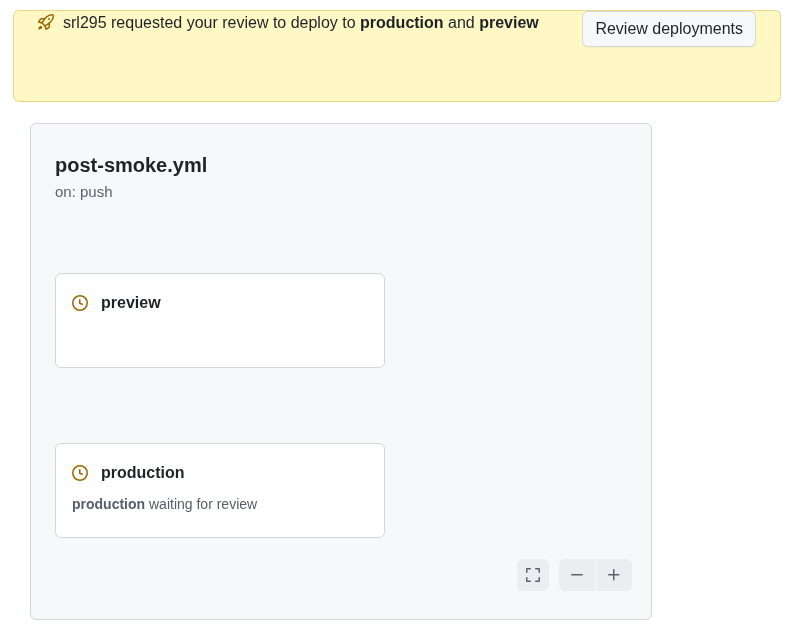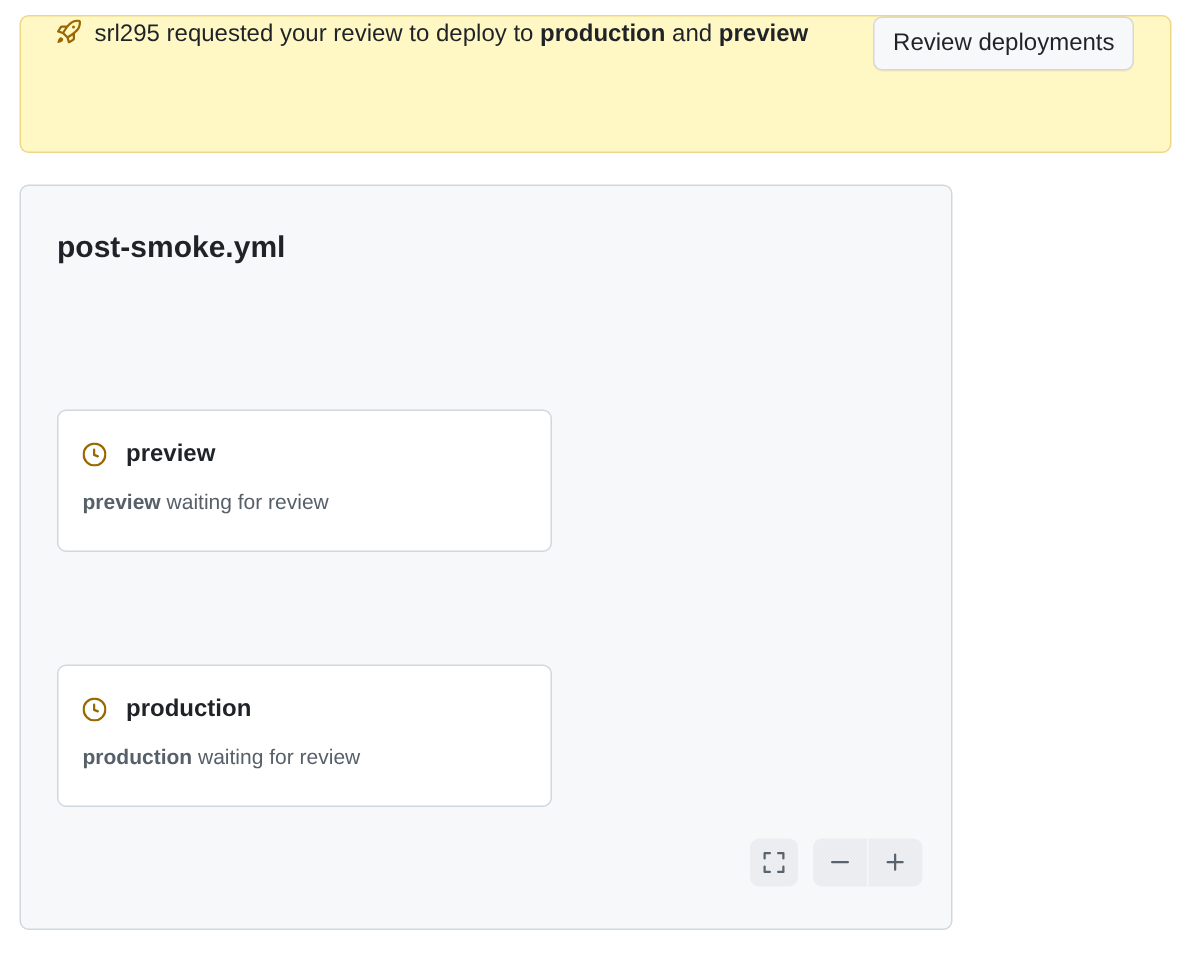--- a/index.html
+++ b/index.html
@@ -54,21 +54,21 @@
     color: var(--text);
     background: var(--button-bg);
     border: 1px solid rgba(31,35,40,0.15);
     border-radius: 6px;
     cursor: pointer;
     box-shadow: 0 1px 0 rgba(31,35,40,0.04);
   }
 
   
   .panel {
-    position: absolute; left: 13px; top: 123px;
+    position: absolute; left: 30px; top: 123px;
     width: 622px; height: 497px;
     background: var(--panel-bg);
     border: 1px solid var(--border);
     border-radius: 6px;
   }
   .panel-header { position: absolute; left: 24px; top: 30px; }
   .workflow-title {
     margin: 0;
     font-size: 20px; font-weight: 700;
     color: var(--text);
@@ -139,32 +139,32 @@
         <path d="M14.064 0h.186C15.216 0 16 .784 16 1.75v.186a8.752 8.752 0 0 1-2.564 6.186l-.458.459c-.314.314-.641.616-.979.904v3.207c0 .608-.315 1.172-.833 1.49l-2.774 1.707a.749.749 0 0 1-1.11-.418l-.954-3.102a1.214 1.214 0 0 1-.145-.125L3.754 9.816a1.218 1.218 0 0 1-.124-.145L.528 8.717a.749.749 0 0 1-.418-1.11l1.71-2.774A1.748 1.748 0 0 1 3.31 4h3.204c.288-.338.59-.665.904-.979l.459-.458A8.749 8.749 0 0 1 14.064 0ZM8.938 3.623h-.002l-.458.458c-.76.76-1.437 1.598-2.02 2.5l-1.5 2.317 2.143 2.143 2.317-1.5c.902-.583 1.74-1.26 2.499-2.02l.459-.458a7.25 7.25 0 0 0 2.123-5.127V1.75a.25.25 0 0 0-.25-.25h-.186a7.249 7.249 0 0 0-5.125 2.123ZM3.56 14.56c-.732.732-2.334 1.045-3.005 1.148a.234.234 0 0 1-.201-.064.234.234 0 0 1-.064-.201c.103-.671.416-2.273 1.15-3.003a1.502 1.502 0 1 1 2.12 2.12Zm6.94-3.935c-.088.06-.177.118-.266.175l-2.35 1.521.548 1.783 1.949-1.2a.25.25 0 0 0 .119-.213ZM3.678 8.116 5.2 5.766c.058-.09.117-.178.176-.266H3.309a.25.25 0 0 0-.213.119l-1.2 1.95ZM12 5a1 1 0 1 1-2 0 1 1 0 0 1 2 0Z"></path>
       </svg>
     </span><span>srl295</span><span> requested your review to deploy to </span><strong>production</strong><span> and </span><strong>preview</strong>
   </div>
   <button class="review-btn">Review deployments</button>
 </div>
 
 <div class="panel">
   <div class="panel-header">
     <h2 class="workflow-title">post-smoke.yml</h2>
+    <div class="workflow-trigger">on: push</div>
   </div>
 
   <div class="job-card job-0">
     <div class="job-title-row">
       <span class="clock">
         <svg width="16" height="16" viewBox="0 0 16 16" fill="currentColor" aria-hidden="true">
           <path d="M8 0a8 8 0 1 1 0 16A8 8 0 0 1 8 0ZM1.5 8a6.5 6.5 0 1 0 13 0 6.5 6.5 0 0 0-13 0Zm7-3.25v2.992l2.028.812a.75.75 0 0 1-.557 1.392l-2.5-1A.751.751 0 0 1 7 8.25v-3.5a.75.75 0 0 1 1.5 0Z"></path>
         </svg>
       </span>
       <span class="job-name">preview</span>
     </div>
-    <div class="job-status"><strong>preview</strong><span> waiting for review</span></div>
   </div>
 
   <div class="job-card job-1">
     <div class="job-title-row">
       <span class="clock">
         <svg width="16" height="16" viewBox="0 0 16 16" fill="currentColor" aria-hidden="true">
           <path d="M8 0a8 8 0 1 1 0 16A8 8 0 0 1 8 0ZM1.5 8a6.5 6.5 0 1 0 13 0 6.5 6.5 0 0 0-13 0Zm7-3.25v2.992l2.028.812a.75.75 0 0 1-.557 1.392l-2.5-1A.751.751 0 0 1 7 8.25v-3.5a.75.75 0 0 1 1.5 0Z"></path>
         </svg>
       </span>
       <span class="job-name">production</span>

